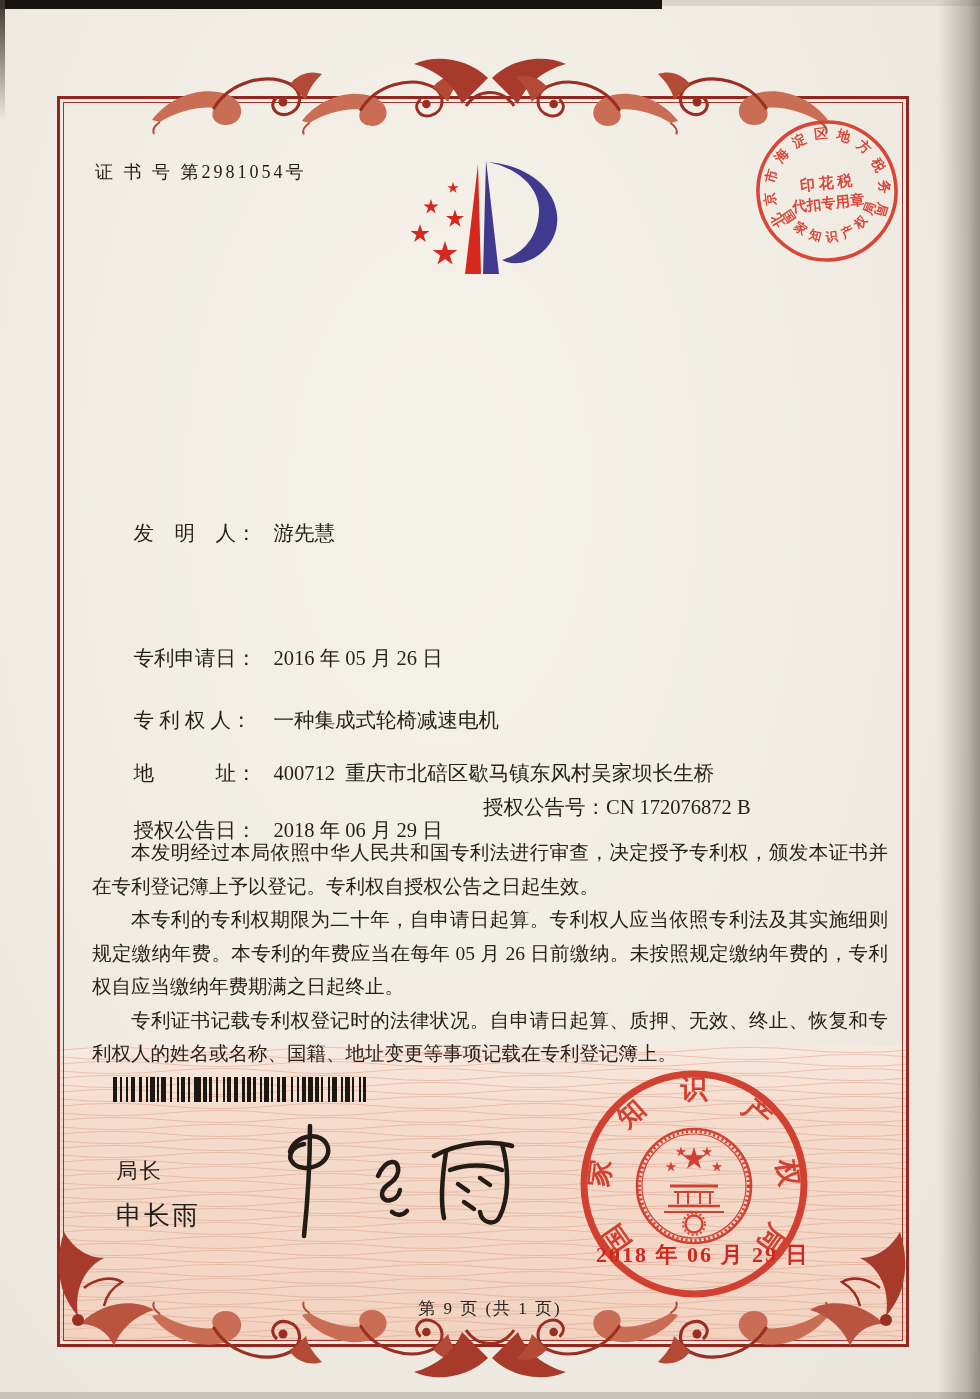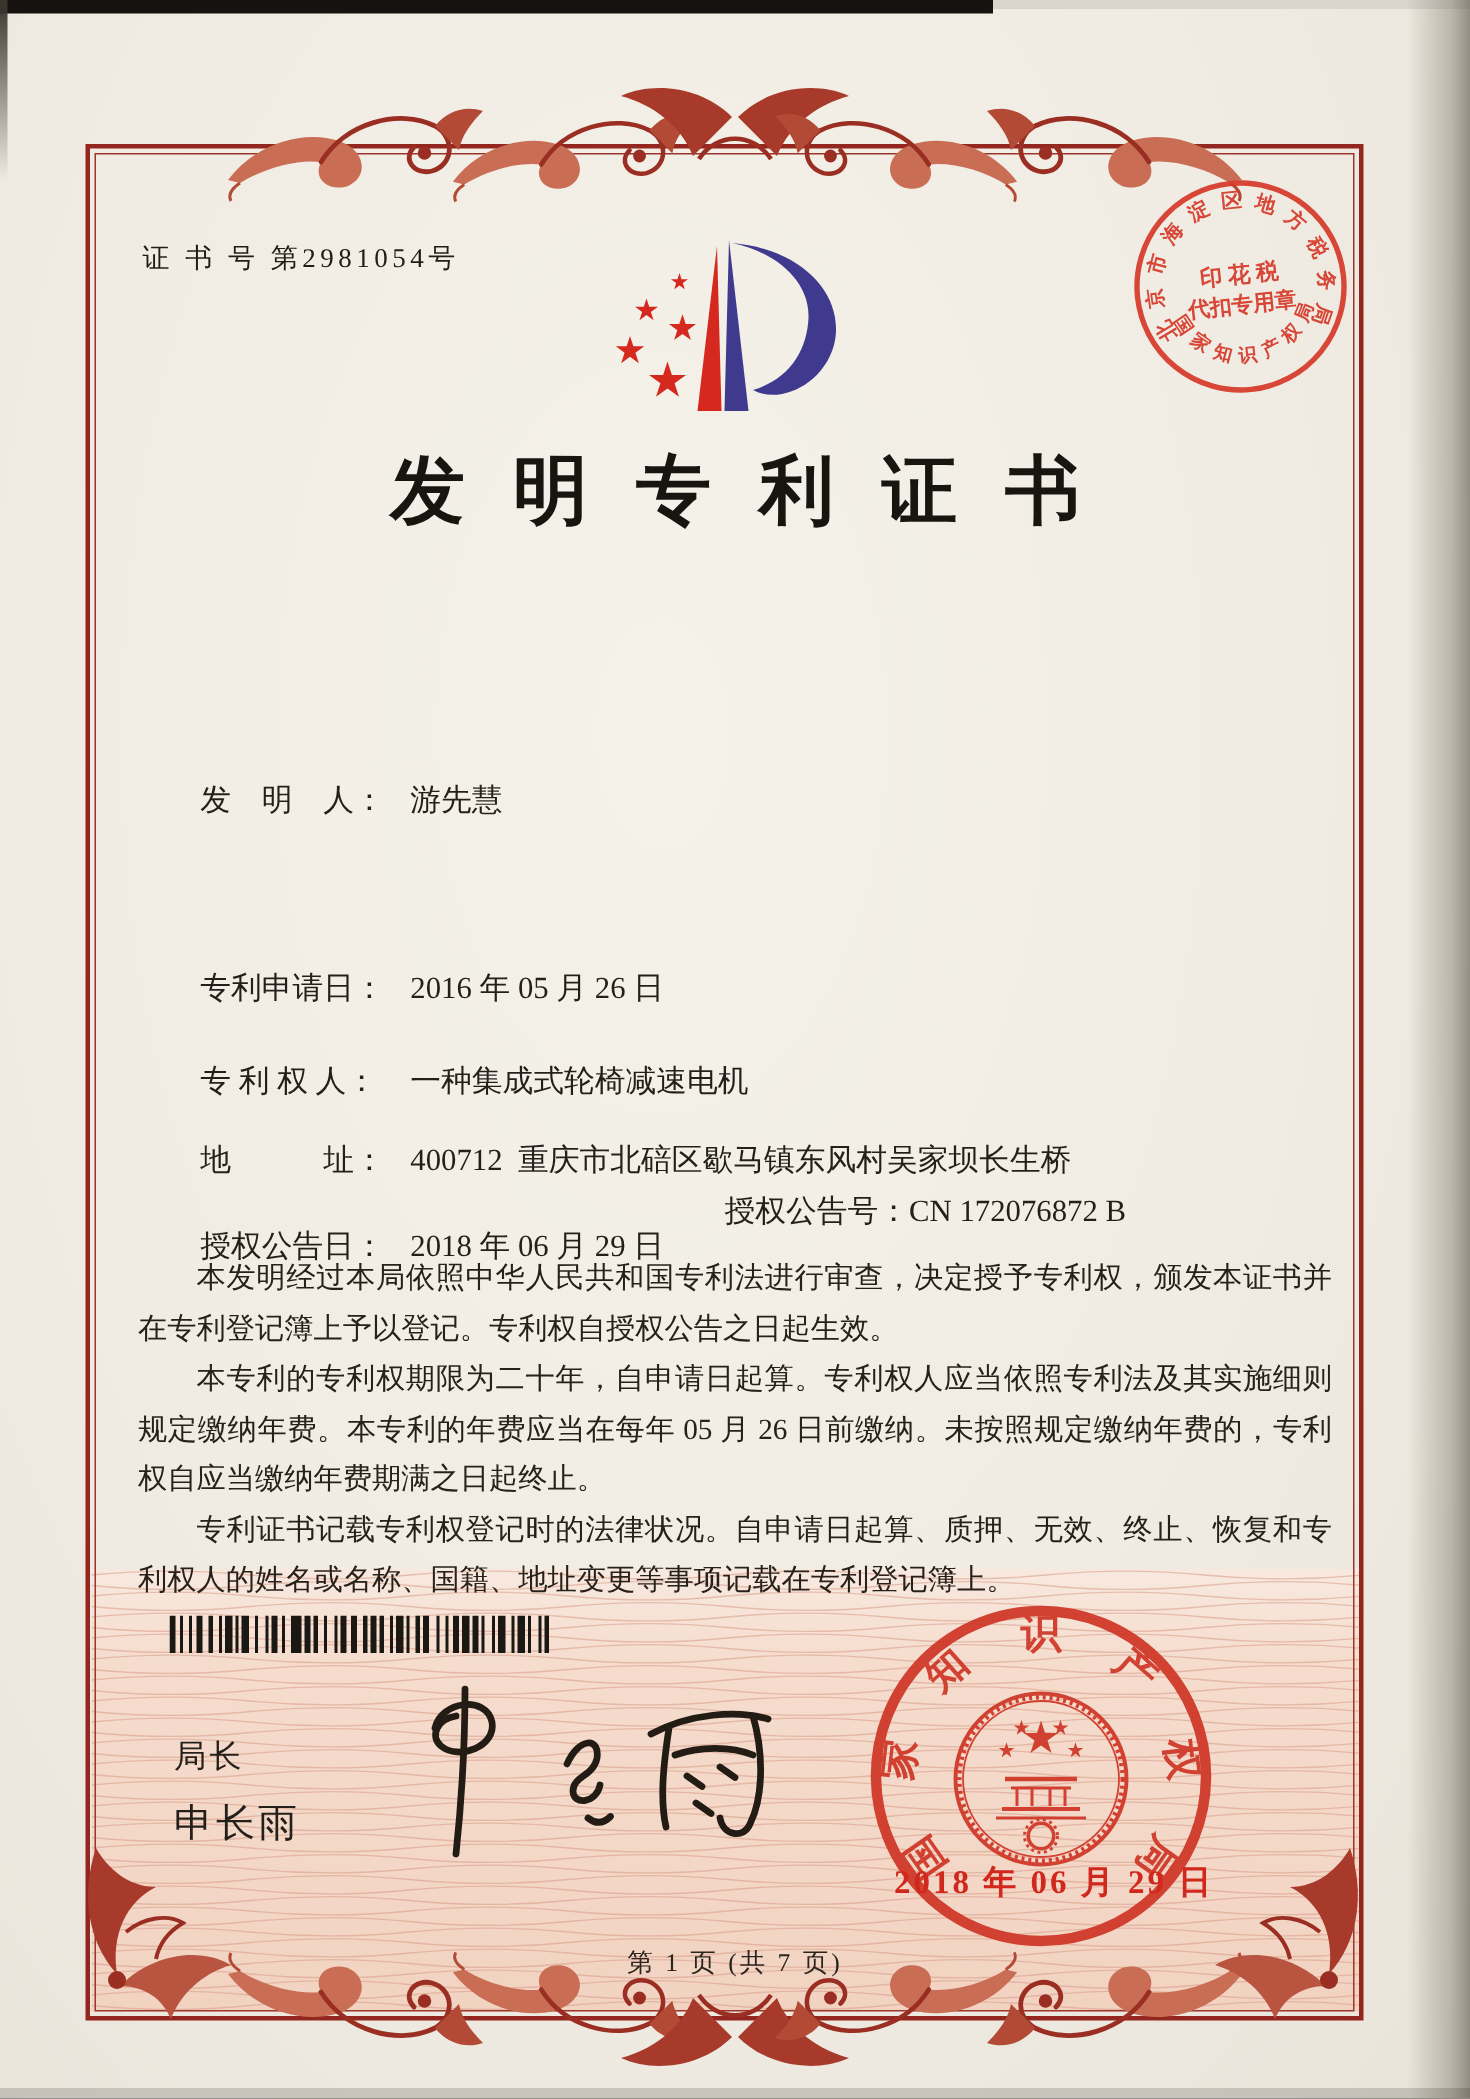--- a/index.html
+++ b/index.html
@@ -175,21 +175,20 @@
         <text x="30.85262035705366" y="98.47357813929455" transform="rotate(62 30.85262035705366 98.47357813929455)" text-anchor="middle" font-size="12.5" fill="#d63a2a" font-weight="700">国</text>
         <text x="41.97806880004962" y="112.54400164907497" transform="rotate(41.33333333333334 41.97806880004962 112.54400164907497)" text-anchor="middle" font-size="12.5" fill="#d63a2a" font-weight="700">家</text>
         <text x="57.35347176430655" y="121.78247579197657" transform="rotate(20.66666666666667 57.35347176430655 121.78247579197657)" text-anchor="middle" font-size="12.5" fill="#d63a2a" font-weight="700">知</text>
         <text x="75" y="125" transform="rotate(0 75 125)" text-anchor="middle" font-size="12.5" fill="#d63a2a" font-weight="700">识</text>
         <text x="92.64652823569344" y="121.78247579197657" transform="rotate(-20.666666666666657 92.64652823569344 121.78247579197657)" text-anchor="middle" font-size="12.5" fill="#d63a2a" font-weight="700">产</text>
         <text x="108.02193119995039" y="112.54400164907496" transform="rotate(-41.33333333333334 108.02193119995039 112.54400164907496)" text-anchor="middle" font-size="12.5" fill="#d63a2a" font-weight="700">权</text>
         <text x="119.14737964294635" y="98.47357813929455" transform="rotate(-62 119.14737964294635 98.47357813929455)" text-anchor="middle" font-size="12.5" fill="#d63a2a" font-weight="700">局</text>
       </g>
   </svg>
 
-  <div class="abs title">发明专利证书</div>
 
   <div class="abs frow" style="top:496px">
     <span class="lbl">发　明　人：</span><span>游先慧</span>
   </div>
   <div class="abs frow" style="top:621px">
     <span class="lbl">专利申请日：</span><span>2016 年 05 月 26 日</span>
   </div>
   <div class="abs frow" style="top:683px">
     <span class="lbl">专 利 权 人：</span><span>一种集成式轮椅减速电机</span>
   </div>
@@ -248,20 +247,20 @@
       <path d="M100,128 h40" stroke-width="2"></path>
       <path d="M104,128 v12 M114,128 v12 M126,128 v12 M136,128 v12" stroke-width="2"></path>
       <path d="M94,142 h52" stroke-width="2.6"></path>
       <path d="M90,148 h60" stroke-width="2"></path>
       <circle cx="120" cy="160" r="8.5" stroke-width="2.4"></circle>
       <circle cx="120" cy="160" r="11" stroke-width="2" stroke-dasharray="2,2.4"></circle>
     </g>
   </svg>
   <div class="abs sealdate">2018 年 06 月 29 日</div>
 
-  <div class="abs footer">第 1 页 (共 7 页)</div>
+  <div class="abs footer">第 9 页 (共 1 页)</div>
 
   <div class="abs scan-top"></div>
   <div class="abs scan-top2"></div>
   <div class="abs scan-left"></div>
   <div class="abs scan-right"></div>
   <div class="abs scan-bottom"></div>
 </div>
 
 </body></html>

